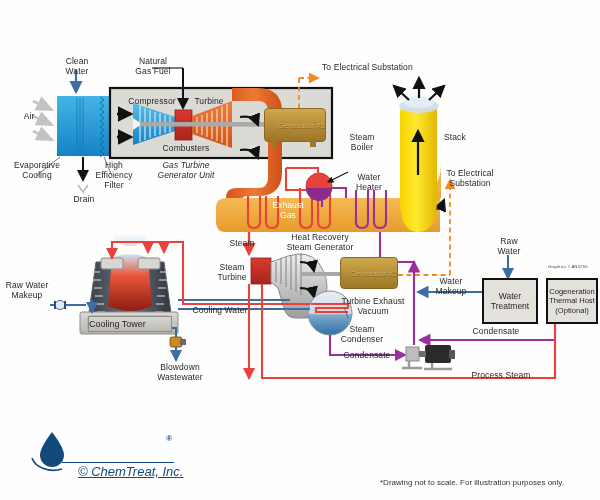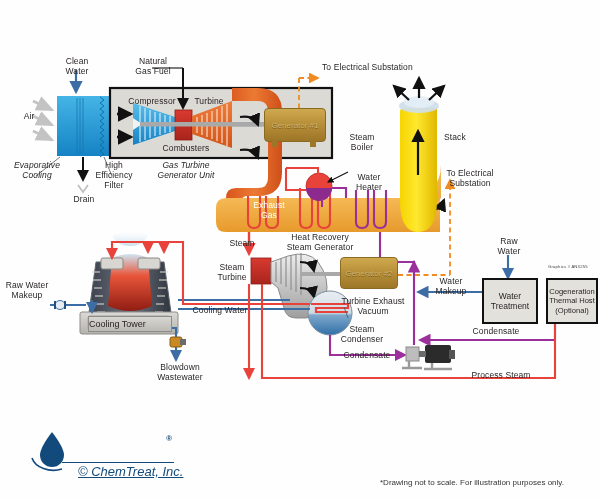--- a/index.html
+++ b/index.html
@@ -19,21 +19,21 @@
           line-height:10.5px;white-space:pre-line;}
 
   
   .ct-base{position:absolute;background:linear-gradient(#d8d6d1,#bcbab5);
            border:1px solid #8e8c88;display:flex;align-items:center;
            font-size:9px;color:#231f20;}
 
   .gen{position:absolute;border-radius:4px;
        background:linear-gradient(180deg,#cfa94e 0%,#b8903a 45%,#9d7627 100%);
        border:1px solid #8a6a22;color:#cbb070;font-size:8px;
-       display:flex;flex-direction:column;align-items:center;
+       display:flex;flex-direction:column;align-items:flex-end;
        justify-content:center;line-height:9px;text-shadow:0 1px 0 #7d5f1c;}
 
   .footer-note{position:absolute;font-size:8px;color:#333;}
 
   .logo-text{position:absolute;font-weight:bold;font-style:italic;
              color:#134a7c;letter-spacing:-0.5px;}
   .logo-sub{position:absolute;font-style:italic;font-size:13px;color:#134a7c;text-decoration:underline;}
   .gfx{position:absolute;font-size:4.2px;color:#444;letter-spacing:.2px;}
 
   svg.overlay{position:absolute;left:0;top:0;width:600px;height:500px;
@@ -384,40 +384,40 @@
 
   <div class="ct-base" style="left:88px;top:316px;width:82px;height:14px;">
     <span>Cooling Tower</span>
   </div>
 
   <div class="lbl" style="left:52px;top:56px;width:50px;">Clean
 Water</div>
   <div class="lbl" style="left:124px;top:56px;width:58px;text-align:center;">Natural
 Gas Fuel</div>
   <div class="lbl" style="left:18px;top:111px;width:22px;">Air</div>
-  <div class="lbl" style="left:2px;top:160px;width:70px;font-style:italic;">Evaporative
+  <div class="lbl" style="left:2px;top:160px;width:70px;">Evaporative
 Cooling</div>
   <div class="lbl" style="left:62px;top:194px;width:44px;">Drain</div>
   <div class="lbl" style="left:88px;top:160px;width:52px;">High
 Efficiency
 Filter</div>
   <div class="lbl" style="left:122px;top:96px;width:60px;">Compressor</div>
   <div class="lbl" style="left:186px;top:96px;width:46px;">Turbine</div>
   <div class="lbl" style="left:156px;top:143px;width:60px;">Combusters</div>
   <div class="lbl" style="left:148px;top:160px;width:76px;font-style:italic;">Gas Turbine
 Generator Unit</div>
   <div class="lbl left" style="left:322px;top:62px;width:140px;">To Electrical Substation</div>
   <div class="lbl" style="left:340px;top:132px;width:44px;">Steam
 Boiler</div>
   <div class="lbl" style="left:348px;top:172px;width:42px;">Water
 Heater</div>
   <div class="lbl left" style="left:444px;top:132px;width:40px;">Stack</div>
   <div class="lbl" style="left:432px;top:168px;width:76px;">To Electrical
 Substation</div>
-  <div class="lbl" style="left:248px;top:200px;width:42px;color:#fff;">Exhaust
+  <div class="lbl" style="left:248px;top:200px;width:42px;color:#fff;padding-left:19px;">Exhaust
 Gas</div>
   <div class="lbl" style="left:272px;top:232px;width:96px;">Heat Recovery
 Steam Generator</div>
   <div class="lbl" style="left:222px;top:238px;width:40px;">Steam</div>
   <div class="lbl" style="left:212px;top:262px;width:40px;">Steam
 Turbine</div>
   <div class="lbl" style="left:334px;top:296px;width:78px;">Turbine Exhaust
 Vacuum</div>
   <div class="lbl" style="left:336px;top:324px;width:52px;">Steam
 Condenser</div>

